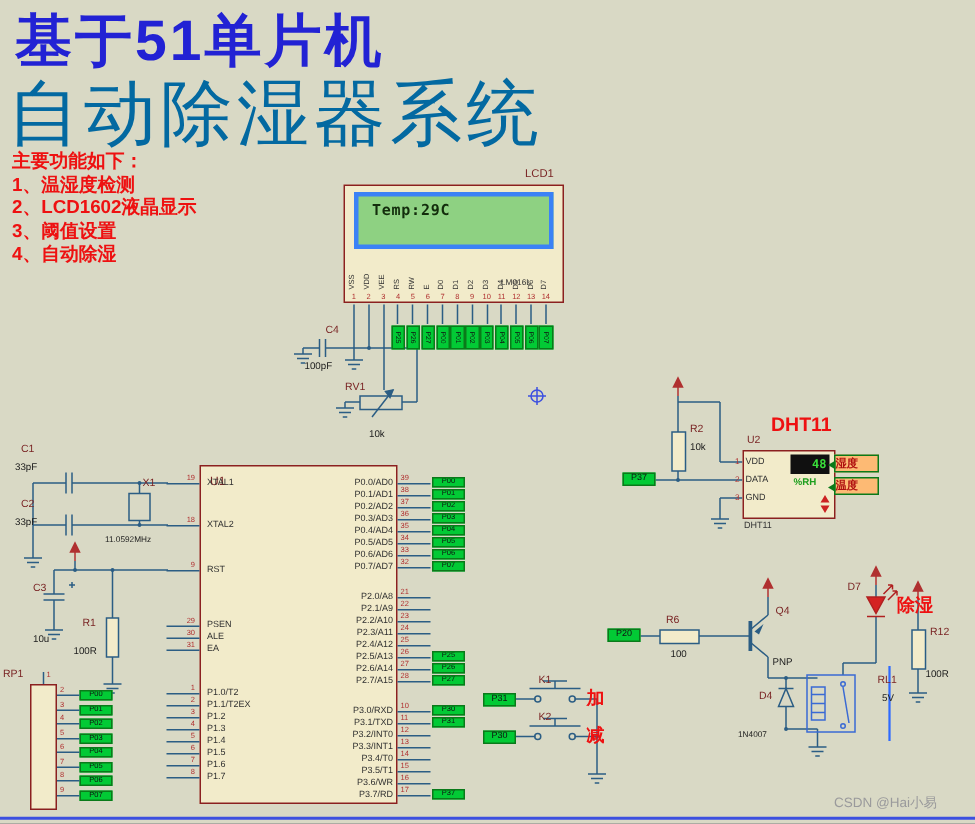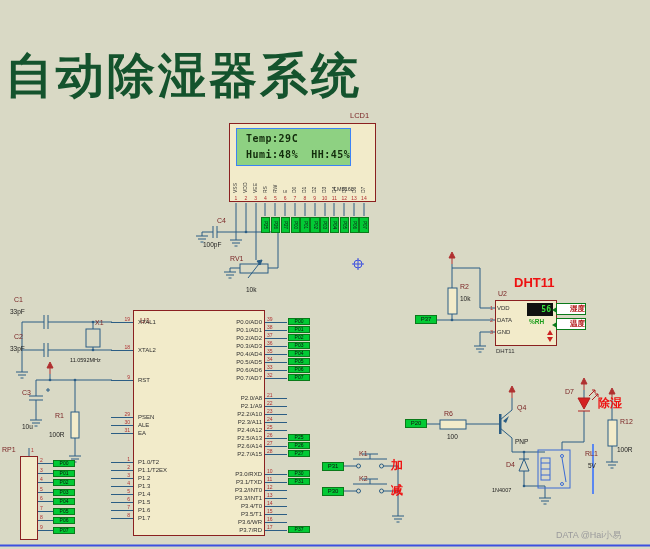--- a/index.html
+++ b/index.html
@@ -1,32 +1,32 @@
 <!DOCTYPE html>
 <html><head>
 <meta charset="utf-8">
 <style>
   *{box-sizing:border-box;margin:0;padding:0}
   html,body{background:#888}
   #app{position:relative;width:650px;height:549px;background:#d9d9c5;overflow:hidden;
        font-family:"Liberation Sans",sans-serif}
   .abs{position:absolute}
   .title1{left:10px;top:2px;font-size:38px;font-weight:bold;color:#2222d4;letter-spacing:2px;white-space:nowrap}
-  .title2{left:5px;top:44px;font-size:48px;font-weight:bold;color:#14532d;letter-spacing:3px;white-space:nowrap}
+  .title2{left:5px;top:44px;font-size:48px;font-weight:normal;color:#0369a1;letter-spacing:3px;white-space:nowrap}
   .features{left:8px;top:100px;color:#ee1111;font-weight:bold;font-size:12.5px}
   .featline{height:15.5px;line-height:15.5px;white-space:nowrap}
   .ref{font-size:7px;color:#7a2525;white-space:nowrap}
   .val{font-size:6.5px;color:#1c1c1c;white-space:nowrap}
   .ann{color:#ee1111;font-weight:bold;white-space:nowrap}
   .wm{left:556px;top:529px;font-size:9px;color:#9a9a9c;white-space:nowrap}
   .chip{left:133px;top:310px;width:132px;height:226px;background:#f2ebca;border:1.2px solid #8b2020}
   .rp1body{left:20px;top:456px;width:18px;height:84px;background:#f2ebca;border:1.2px solid #8b2020}
   .u2body{left:495px;top:300px;width:62px;height:46px;background:#f2ebca;border:1.2px solid #8b2020}
   .lcd-body{left:229px;top:123px;width:147px;height:79px;background:#f2ebca;border:1px solid #8b2020}
-  .lcd-screen{left:236px;top:128px;width:115px;height:38px;background:#8ed182;border:1px solid #3b82f6;
+  .lcd-screen{left:236px;top:128px;width:133px;height:38px;background:#8ed182;border:3px solid #3b82f6;
       padding:2px 0 0 9px;font-family:"DejaVu Sans Mono",monospace;font-weight:bold;font-size:10px;color:#132d0c}
   .lcdline{height:16px;line-height:16px;white-space:pre;letter-spacing:.5px}
   .lcdpins{left:231px;top:167px;width:138px;display:flex}
   .lcdpin{width:9.85px;display:flex;flex-direction:column;align-items:center}
   .lname{writing-mode:vertical-rl;transform:rotate(180deg);font-size:5px;color:#333;height:26px;line-height:9px}
   .lnum{font-size:5px;color:#b03030;margin-top:2px}
   .lcdnets{left:261px;top:217px;display:flex}
   .netbox-v{width:9.3px;height:16px;margin-right:.55px;background:#02ca35;border:1px solid #0a7a1a;
       writing-mode:vertical-rl;font-size:4.5px;line-height:7px;text-align:center;color:#111;overflow:hidden}
   .netbox{width:22px;height:7px;background:#02ca35;border:1px solid #0a7a1a;font-size:5px;line-height:5px;
@@ -52,22 +52,22 @@
   .pnum{font-size:5px;color:#b03030}
   .dhtdisp{left:527px;top:303px;width:26px;height:13px;background:#101010;color:#3ae03a;
       font-family:"DejaVu Sans Mono",monospace;font-size:8px;line-height:13px;text-align:right;padding-right:2px;font-weight:bold}
   .dhtrh{left:529px;top:318px;font-size:6.5px;font-weight:bold;color:#1d9e1d}
   .dhtsub{left:496px;top:348px;font-size:6px;color:#333}
   .dhtrows{left:481px;top:302px}
   .dhtrow{display:flex;align-items:center;height:12px;font-size:6px}
   .dhtrow b{width:12px;text-align:right;font-weight:normal;font-size:5.5px;color:#b03030}
   .dhtrow span{margin-left:4px;color:#303030}
   .tagcol{left:556px;top:303px;display:flex;flex-direction:column}
-  .tag{position:relative;width:30px;height:12px;background:#ffffff;border:1px solid #0a7a1a;color:#b01010;
-      font-size:7.5px;font-weight:bold;line-height:10px;text-align:right;margin-bottom:3px}
+  .tag{position:relative;width:30px;height:12px;background:#fdba74;border:1px solid #0a7a1a;color:#b01010;
+      font-size:7.5px;font-weight:bold;line-height:10px;text-align:left;margin-bottom:3px}
   .tagarrow{position:absolute;left:-5px;top:2.5px;width:0;height:0;border-top:3px solid transparent;
       border-bottom:3px solid transparent;border-right:5px solid #0a7a1a}
   .tri-up{width:0;height:0;border-left:3px solid transparent;border-right:3px solid transparent;border-bottom:5px solid #cc2222}
   .tri-down{width:0;height:0;border-left:3px solid transparent;border-right:3px solid transparent;border-top:5px solid #cc2222}
 </style>
 </head>
 <body>
 
 <div id="app">
 
@@ -190,26 +190,34 @@
       <path d="M50 374V368" fill="none"></path>
         <polygon points="47,368 53,368 50,362"></polygon>
     </g>
     <g stroke="#3c50e0" fill="none">
       <circle cx="358" cy="264" r="4"></circle>
         <path d="M352 264H364M358 258V270"></path>
     </g>
     <path d="M0 545.5H650" stroke="#3c50e0" stroke-width="2"></path>
   </svg>
 
+  <div class="abs title1">基于51单片机</div>
   <div class="abs title2">自动除湿器系统</div>
+  <div class="abs features">
+
+  <div class="featline">主要功能如下：</div>
+      <div class="featline">1、温湿度检测</div>
+      <div class="featline">2、LCD1602液晶显示</div>
+      <div class="featline">3、阈值设置</div>
+      <div class="featline">4、自动除湿</div>
+    </div>
 
   <div class="abs lcd-body"></div>
   <div class="abs lcd-screen">
     <div class="lcdline">Temp:29C</div>
-    <div class="lcdline">Humi:48%  HH:45%</div>
   </div>
   <div class="abs ref" style="left:350px;top:111px;font-size:7.5px">LCD1</div>
   <div class="abs" style="left:334px;top:186px;font-size:5.5px;color:#333">LM016L</div>
   <div class="abs lcdpins">
 
   <div class="lcdpin">
       <span class="lname">VSS</span>
       <span class="lnum">1</span>
     </div>
       <div class="lcdpin">
@@ -683,21 +691,21 @@
     </div>
       <div class="dhtrow">
       <b>2</b>
       <span>DATA</span>
     </div>
       <div class="dhtrow">
       <b>3</b>
       <span>GND</span>
     </div>
     </div>
-  <div class="abs dhtdisp">56</div>
+  <div class="abs dhtdisp">48</div>
   <div class="abs dhtrh">%RH</div>
   <div class="abs dhtsub">DHT11</div>
   <span class="abs tri-up" style="left:547px;top:330px"></span>
   <span class="abs tri-down" style="left:547px;top:337px"></span>
   <div class="abs tagcol">
 
   <span class="tag"><i class="tagarrow"></i><span>湿度</span></span>
       <span class="tag"><i class="tagarrow"></i><span>温度</span></span>
     </div>
 
@@ -715,14 +723,14 @@
   <div class="abs ref" style="left:506px;top:461px">D4</div>
   <div class="abs val" style="left:492px;top:487px;font-size:5.5px">1N4007</div>
 
   <span class="abs netbox2" style="left:322px;top:462px">P31</span>
   <span class="abs netbox2" style="left:322px;top:487px">P30</span>
   <div class="abs ref" style="left:359px;top:450px">K1</div>
   <div class="abs ref" style="left:359px;top:475px">K2</div>
   <div class="abs ann" style="left:391px;top:457px;font-size:12px">加</div>
   <div class="abs ann" style="left:391px;top:482px;font-size:12px">减</div>
 
-  <div class="abs wm">DATA @Hai小易</div>
+  <div class="abs wm">CSDN @Hai小易</div>
 </div>
 
 </body></html>

